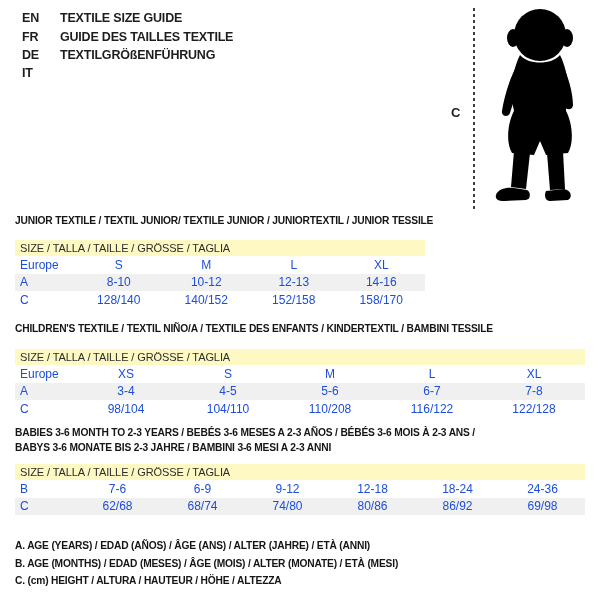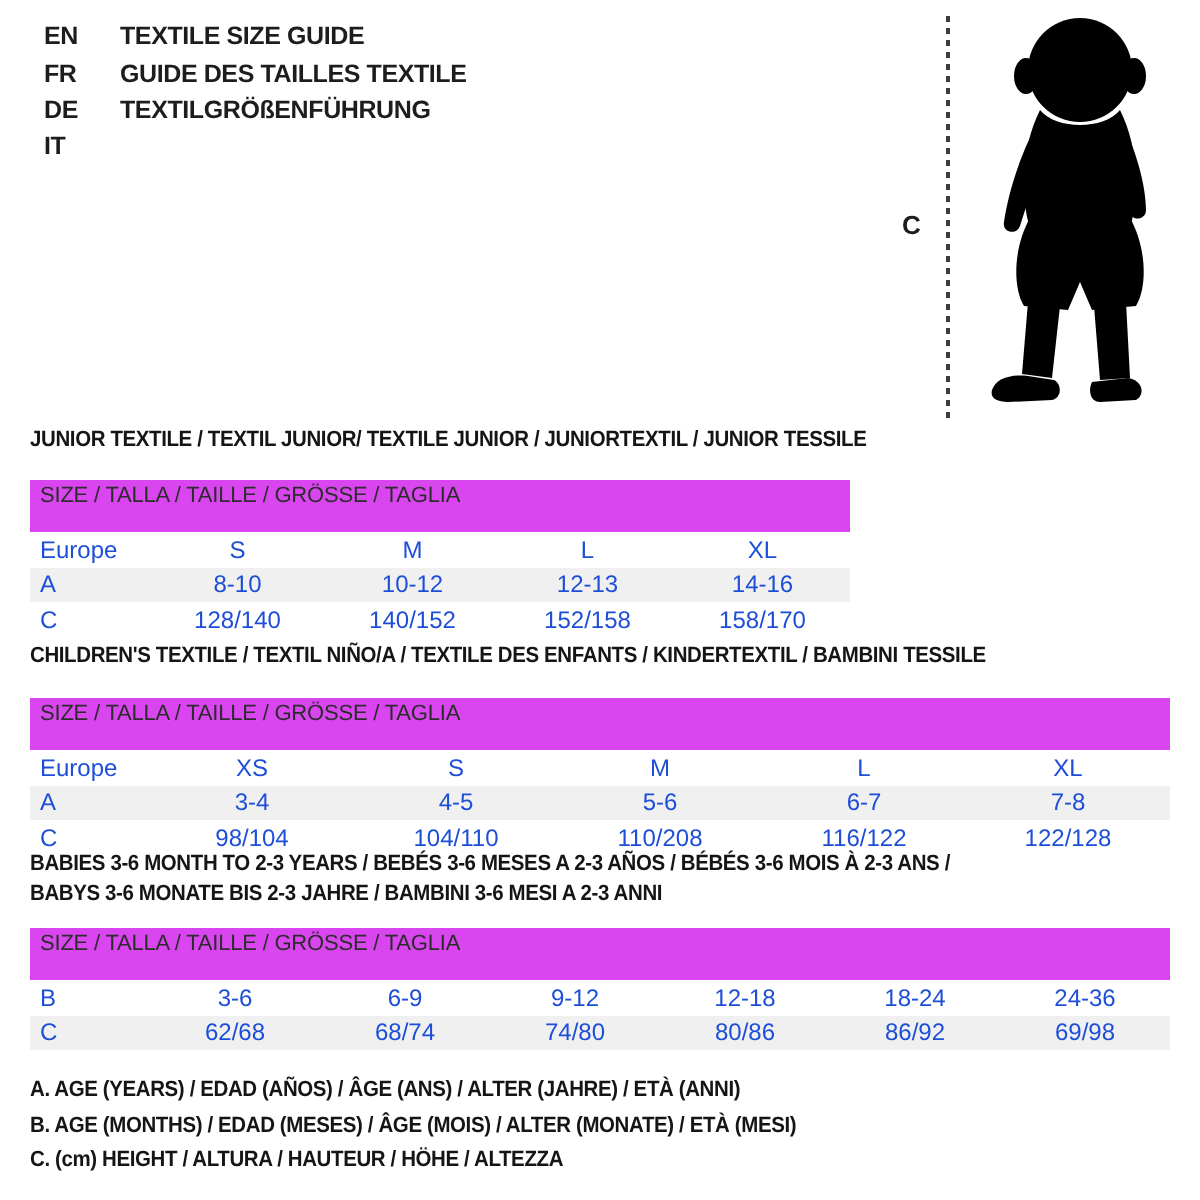--- a/index.html
+++ b/index.html
@@ -27,21 +27,21 @@
   .ttitle-1{top:213px;}
   .ttitle-2{top:321px;}
   .ttitle-3{top:425px;}
   .ttitle .tline{height:15px;line-height:15px;}
   
   .stable{position:absolute;left:15px;}
   .stable-1{top:240px;width:410px;}
   .stable-2{top:349px;width:570px;}
   .stable-3{top:464px;width:570px;}
   .size-bar{
-    height:26px;line-height:16px;background:#d946ef;padding-left:5px;
+    height:16px;line-height:16px;background:#fef9c3;padding-left:5px;
     font-size:11px;color:#2c2c2c;letter-spacing:-0.1px;white-space:nowrap;
   }
   .trow{display:flex;height:17.5px;align-items:center;font-size:12px;color:#1d4ed8;}
   .trow.alt{background:#f0f0f0;}
   .tlabel{width:60px;padding-left:5px;box-sizing:border-box;text-align:left;}
   .tcell{flex:1;text-align:center;}
   
   .footnotes{
     position:absolute;left:15px;top:537px;font-weight:700;font-size:11px;
     letter-spacing:-0.2px;transform:scaleX(0.93);transform-origin:0 0;color:#151515;
@@ -149,21 +149,21 @@
     </div>
 
   <div class="ttitle ttitle-3">
     <div class="tline">BABIES 3-6 MONTH TO 2-3 YEARS / BEBÉS 3-6 MESES A 2-3 AÑOS / BÉBÉS 3-6 MOIS À 2-3 ANS /</div>
     <div class="tline">BABYS 3-6 MONATE BIS 2-3 JAHRE / BAMBINI 3-6 MESI A 2-3 ANNI</div>
   </div>
   <div class="stable stable-3">
       <div class="size-bar">SIZE / TALLA / TAILLE / GRÖSSE / TAGLIA</div>
       <div class="trow">
         <div class="tlabel">B</div>
-        <div class="tcell">3-6</div>
+        <div class="tcell">7-6</div>
         <div class="tcell">6-9</div>
         <div class="tcell">9-12</div>
         <div class="tcell">12-18</div>
         <div class="tcell">18-24</div>
         <div class="tcell">24-36</div>
       </div>
       <div class="trow alt">
         <div class="tlabel">C</div>
         <div class="tcell">62/68</div>
         <div class="tcell">68/74</div>

